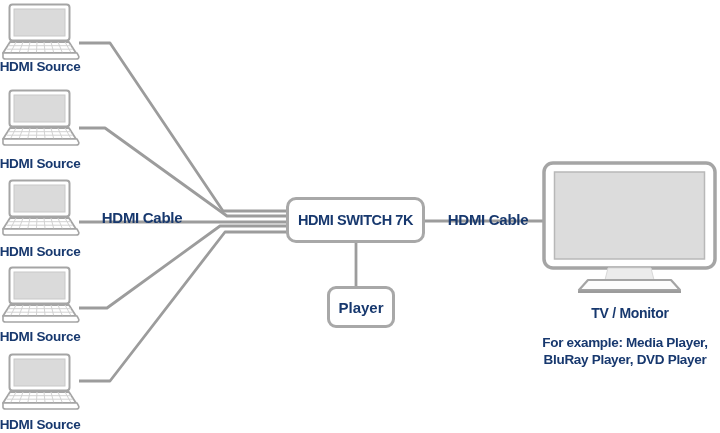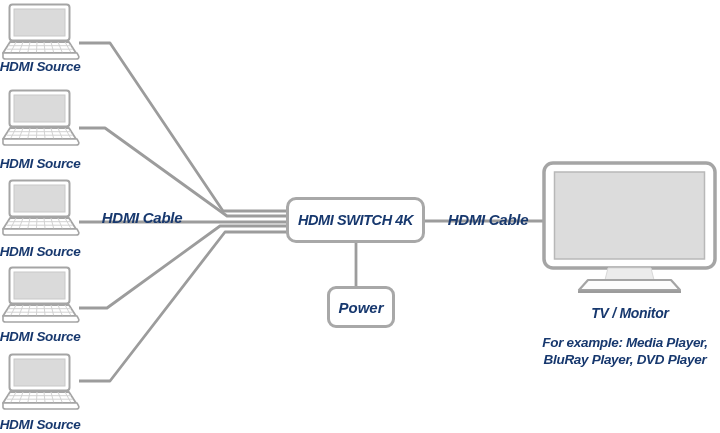--- a/index.html
+++ b/index.html
@@ -5,21 +5,20 @@
   :root{
     --text:#17386e;
     --cable:#9c9c9c;
     --border:#a8a8a8;
     --screen:#dadada;
   }
   html,body{margin:0;padding:0;background:#fff;}
   #stage{
     position:relative;width:720px;height:433px;background:#fff;overflow:hidden;
     font-family:"Liberation Sans",sans-serif;
-    font-style:italic;
   }
   .lbl{
     position:absolute;color:var(--text);font-weight:bold;text-align:center;
     letter-spacing:-0.3px;white-space:nowrap;
   }
   .src-lbl{width:86px;font-size:13.5px;}
   .cable-lbl{width:96px;font-size:15px;margin-top:12px;}
   .box{
     position:absolute;box-sizing:border-box;background:#fff;
     border:3px solid var(--border);display:flex;align-items:center;justify-content:center;
@@ -93,24 +92,24 @@
   <div class="lbl src-lbl z4" style="left:-3px;top:59px">HDMI Source</div>
   <div class="lbl src-lbl z4" style="left:-3px;top:156px">HDMI Source</div>
   <div class="lbl src-lbl z4" style="left:-3px;top:244px">HDMI Source</div>
   <div class="lbl src-lbl z4" style="left:-3px;top:329px">HDMI Source</div>
   <div class="lbl src-lbl z4" style="left:-3px;top:417px">HDMI Source</div>
 
   <div class="lbl cable-lbl z4" style="left:94px;top:197px">HDMI Cable</div>
   <div class="lbl cable-lbl z4" style="left:440px;top:199px">HDMI Cable</div>
 
   <div class="box" id="switch-box">
-    <span>HDMI SWITCH 4K</span>
+    <span>HDMI SWITCH 7K</span>
   </div>
   <div class="box" id="power-box">
-    <span>Power</span>
+    <span>Player</span>
   </div>
 
   <svg id="tv" width="176" height="132" viewBox="0 0 176 132">
     <rect x="2" y="2" width="171" height="105" rx="9" fill="#fff" stroke="#a5a5a5" stroke-width="3.5"></rect>
     <rect x="12.5" y="11" width="150" height="87" fill="#dcdcdc" stroke="#b8b8b8" stroke-width="1.5"></rect>
     <polygon points="66,107 109,107 112,119 63,119" fill="#ececec" stroke="#d8d8d8" stroke-width="1"></polygon>
     <polygon points="46,119 129,119 138,129 37,129" fill="#fdfdfd" stroke="#a5a5a5" stroke-width="2.2" stroke-linejoin="round"></polygon>
     <path d="M36,130.8 L139,130.8" stroke="#9c9c9c" stroke-width="2.4"></path>
   </svg>
 

